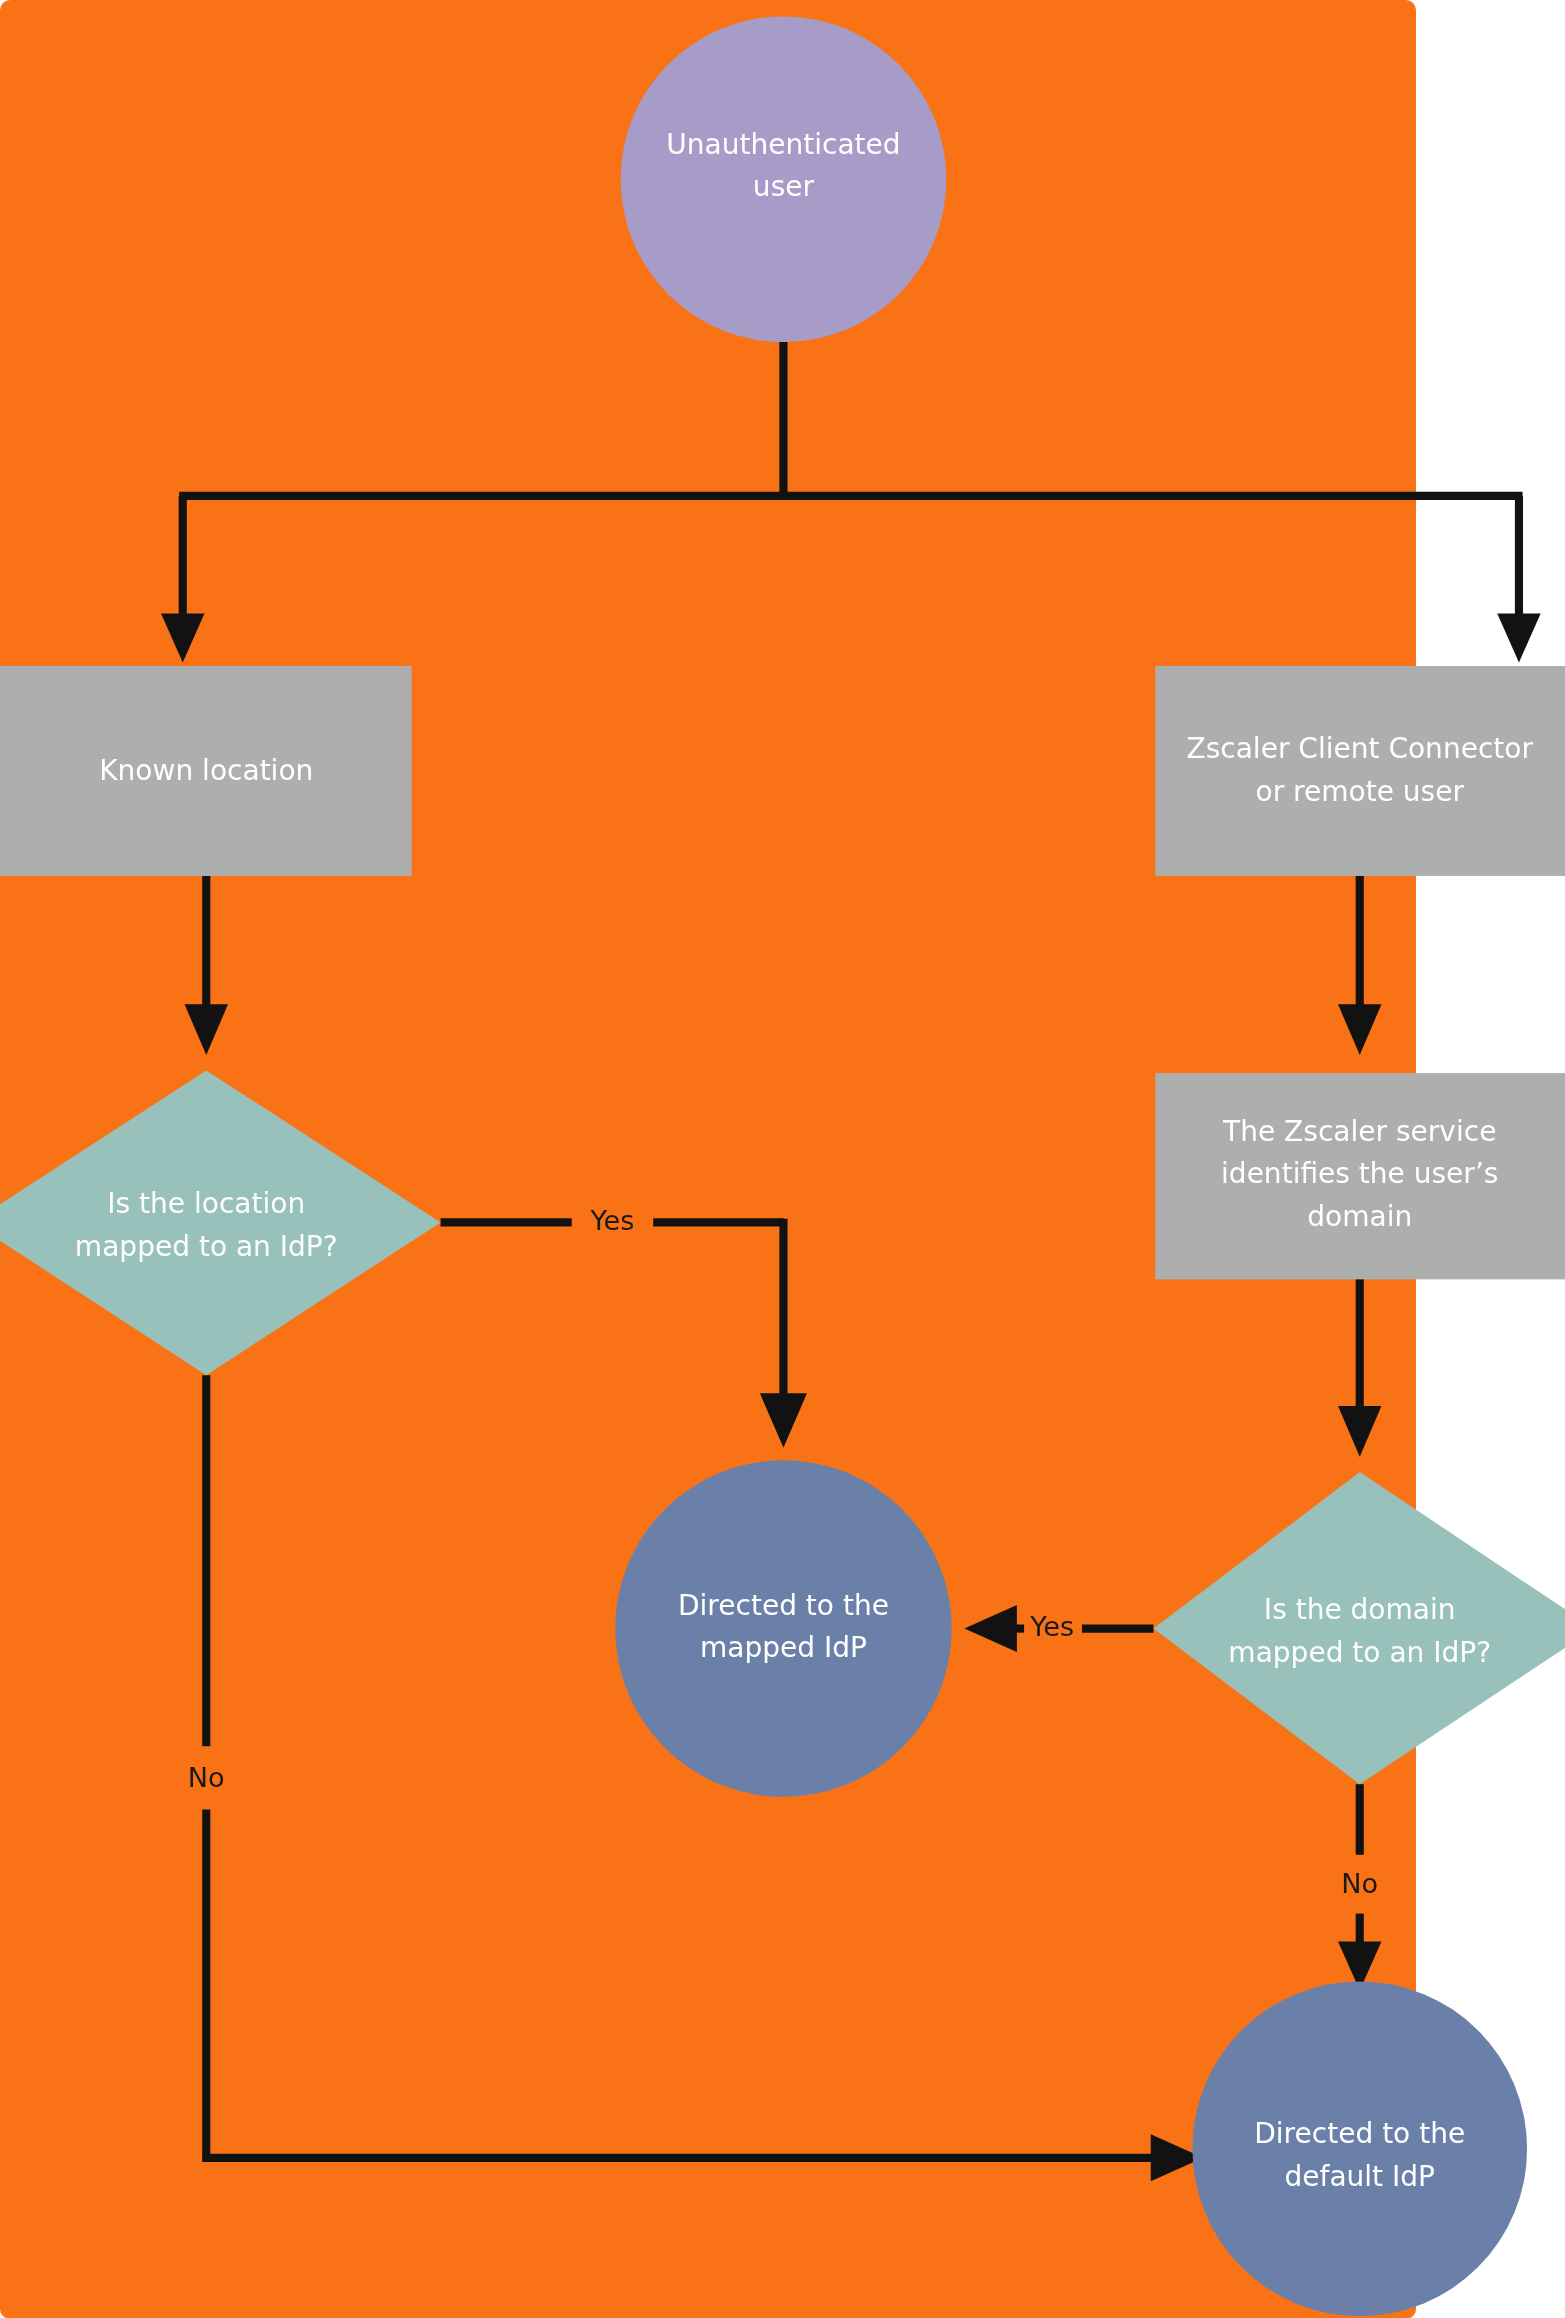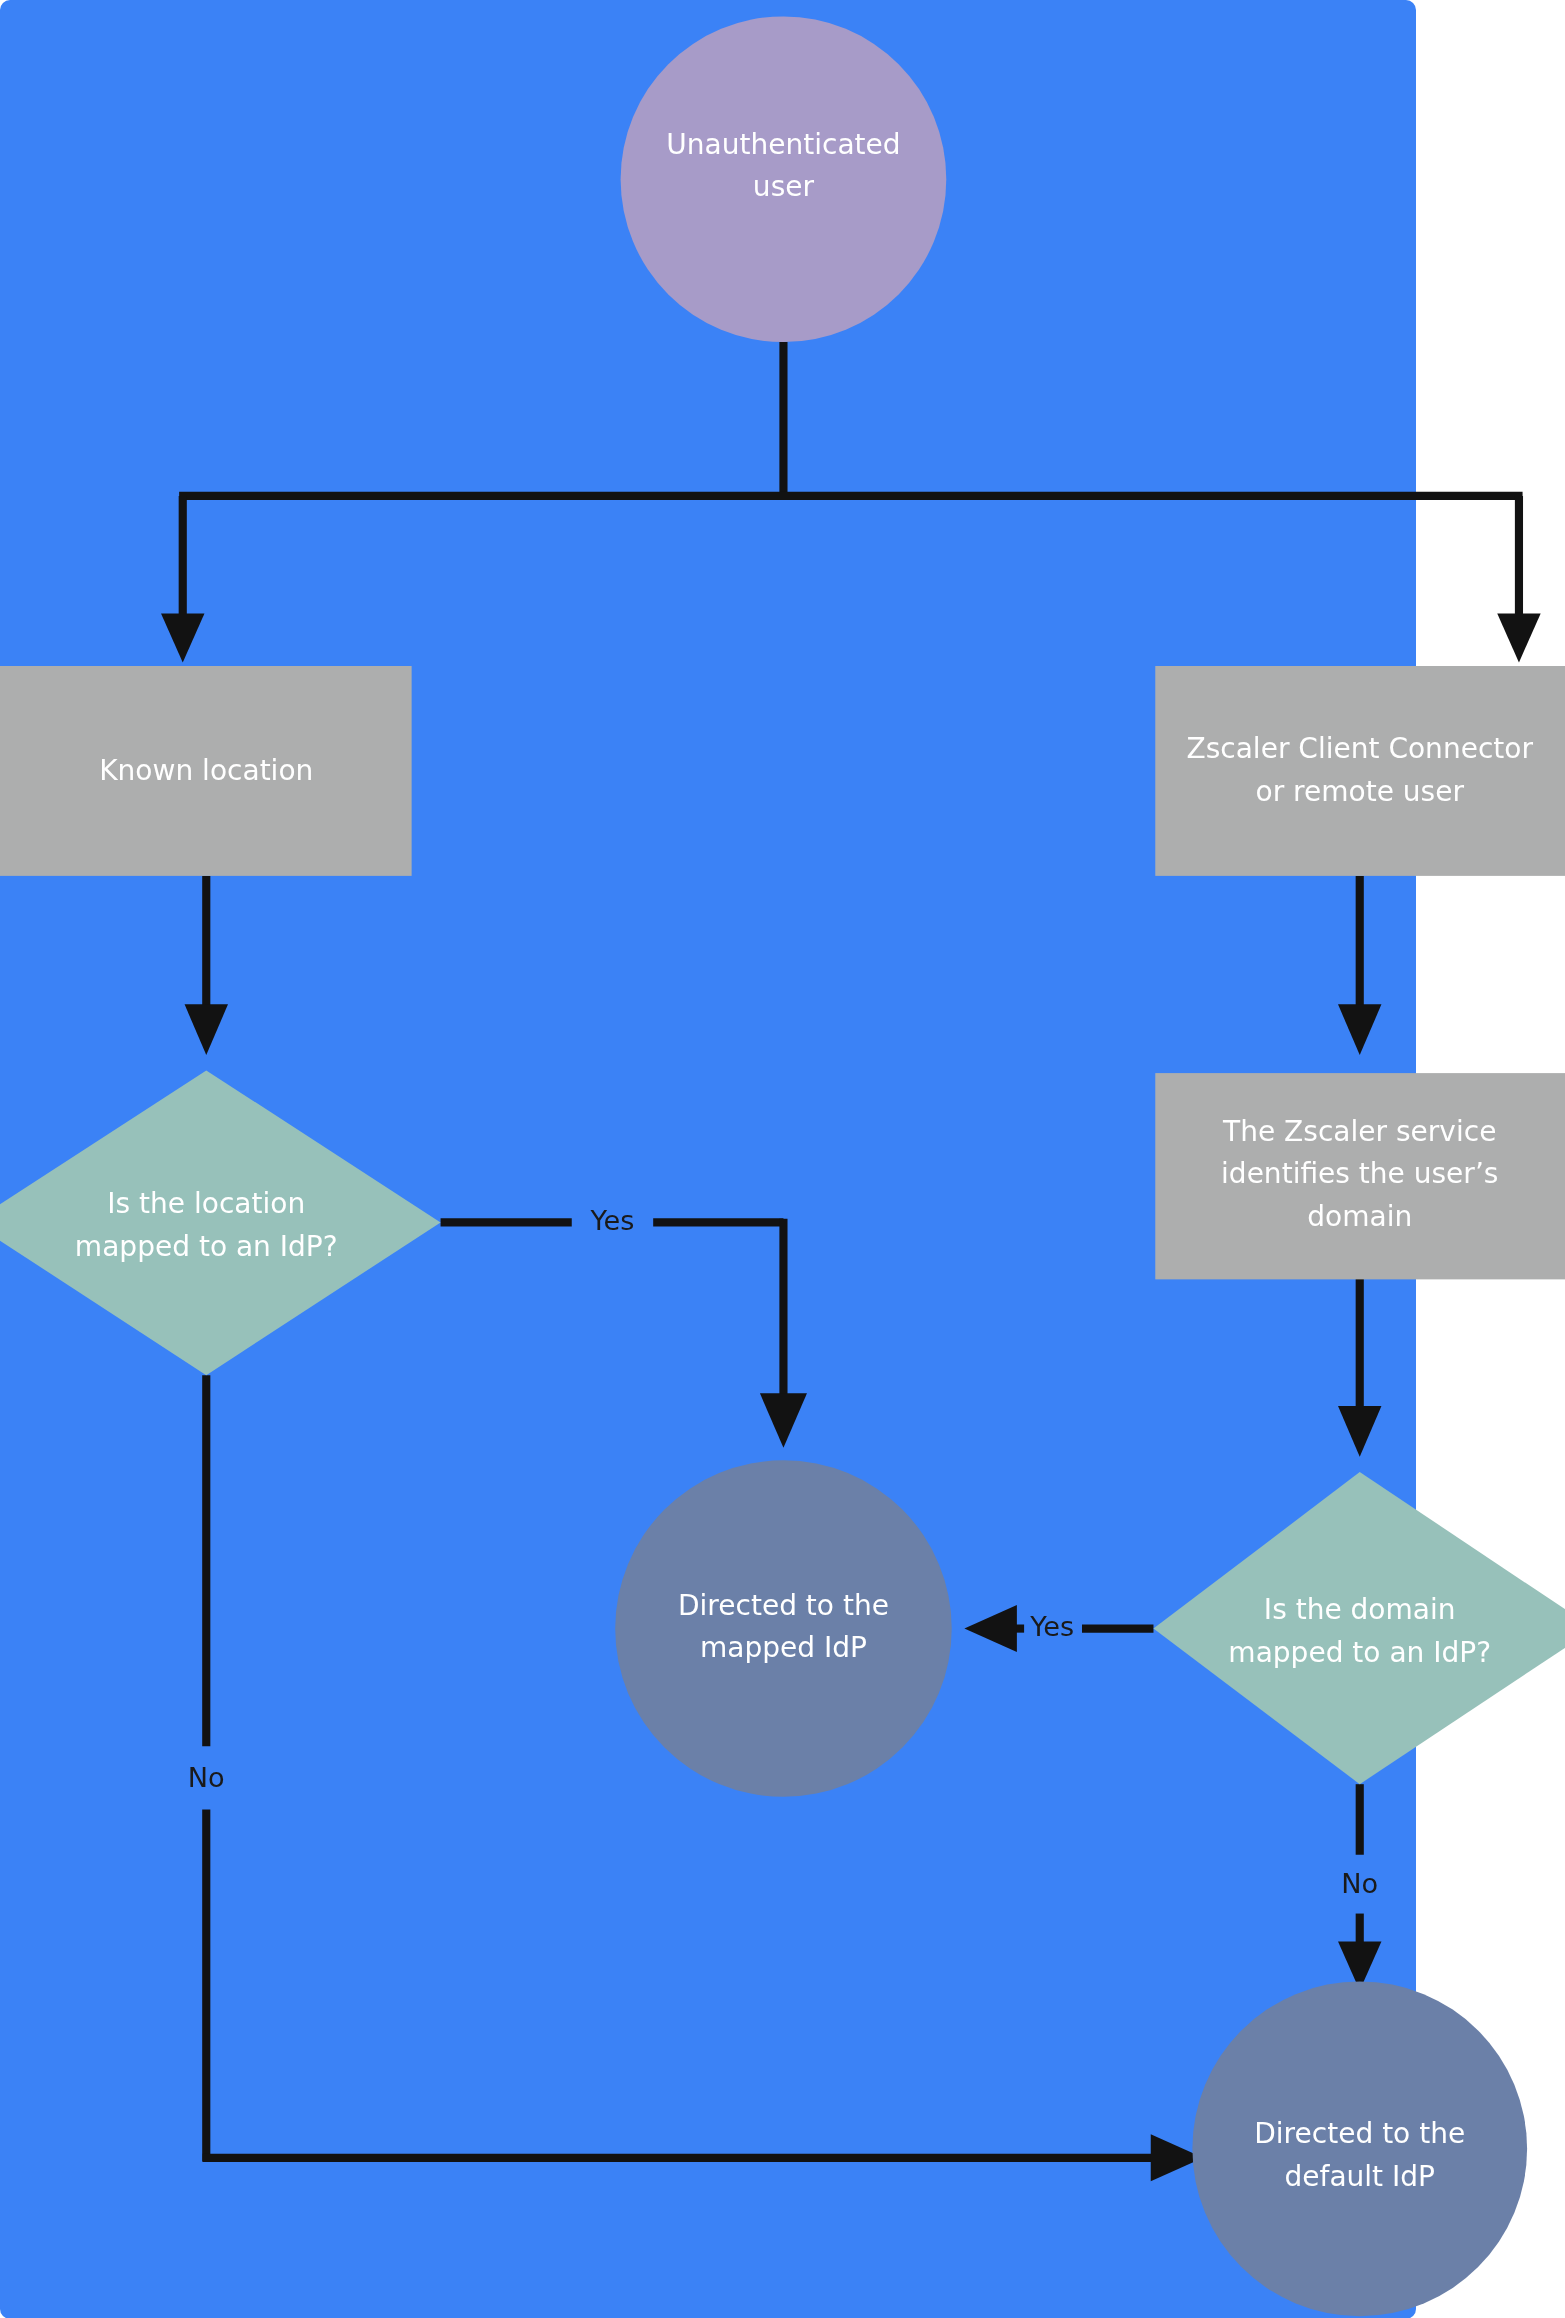--- a/index.html
+++ b/index.html
@@ -10,21 +10,21 @@
   body {
     width: 1566px;
     height: 2319px;
     font-family: "DejaVu Sans", sans-serif;
     overflow: hidden;
   }
   #flowchart-root {
     position: relative;
     width: 1416px;
     height: 2319px;
-    background: #3b82f6;
+    background: #f97316;
     border-radius: 10px;
   }
   svg.chart-canvas {
     display: block;
     width: 1566px;
     height: 2319px;
   }
   text.node-label {
     font-family: "DejaVu Sans", sans-serif;
     fill: #ffffff;

